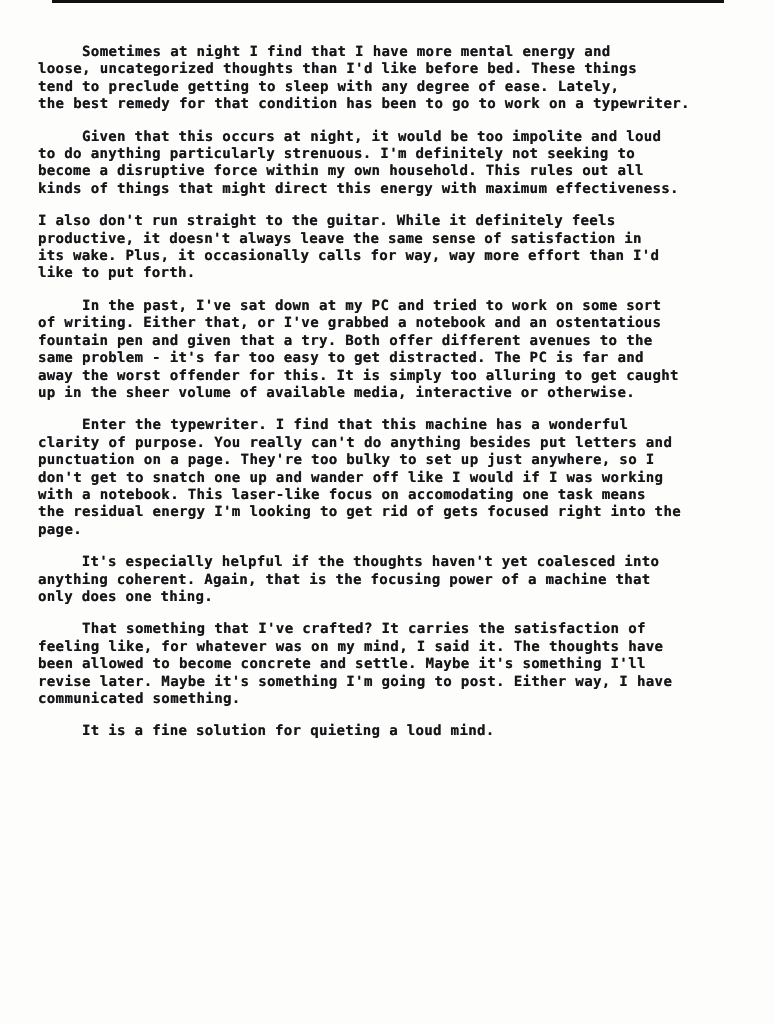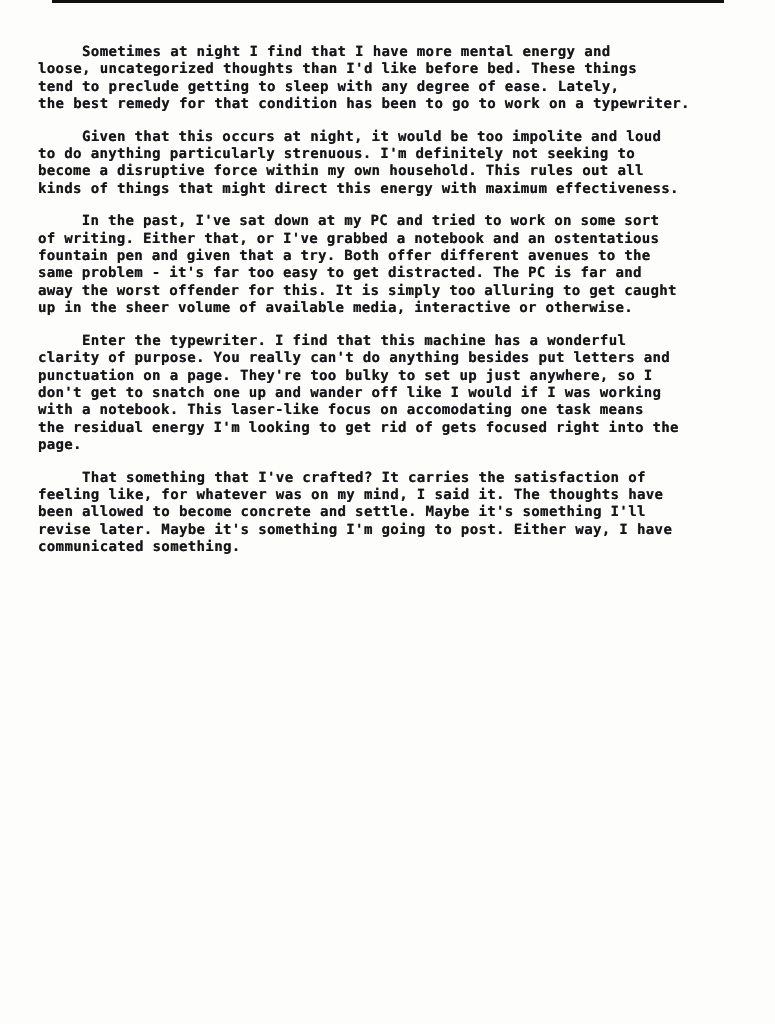--- a/index.html
+++ b/index.html
@@ -63,33 +63,41 @@
 
   <div class="sheet">
     <p class="para">     Sometimes at night I find that I have more mental energy and
 loose, uncategorized thoughts than I'd like before bed. These things
 tend to preclude getting to sleep with any degree of ease. Lately,
 the best remedy for that condition has been to go to work on a typewriter.</p>
     <p class="para">     Given that this occurs at night, it would be too impolite and loud
 to do anything particularly strenuous. I'm definitely not seeking to
 become a disruptive force within my own household. This rules out all
 kinds of things that might direct this energy with maximum effectiveness.</p>
+    <p class="para">I also don't run straight to the guitar. While it definitely feels
+productive, it doesn't always leave the same sense of satisfaction in
+its wake. Plus, it occasionally calls for way, way more effort than I'd
+like to put forth.</p>
     <p class="para">     In the past, I've sat down at my PC and tried to work on some sort
 of writing. Either that, or I've grabbed a notebook and an ostentatious
 fountain pen and given that a try. Both offer different avenues to the
 same problem - it's far too easy to get distracted. The PC is far and
 away the worst offender for this. It is simply too alluring to get caught
 up in the sheer volume of available media, interactive or otherwise.</p>
     <p class="para">     Enter the typewriter. I find that this machine has a wonderful
 clarity of purpose. You really can't do anything besides put letters and
 punctuation on a page. They're too bulky to set up just anywhere, so I
 don't get to snatch one up and wander off like I would if I was working
 with a notebook. This laser-like focus on accomodating one task means
 the residual energy I'm looking to get rid of gets focused right into the
 page.</p>
+    <p class="para">     It's especially helpful if the thoughts haven't yet coalesced into
+anything coherent. Again, that is the focusing power of a machine that
+only does one thing.</p>
     <p class="para">     That something that I've crafted? It carries the satisfaction of
 feeling like, for whatever was on my mind, I said it. The thoughts have
 been allowed to become concrete and settle. Maybe it's something I'll
 revise later. Maybe it's something I'm going to post. Either way, I have
 communicated something.</p>
+    <p class="para">     It is a fine solution for quieting a loud mind.</p>
   </div>
 
 </div>
 
 </body></html>

